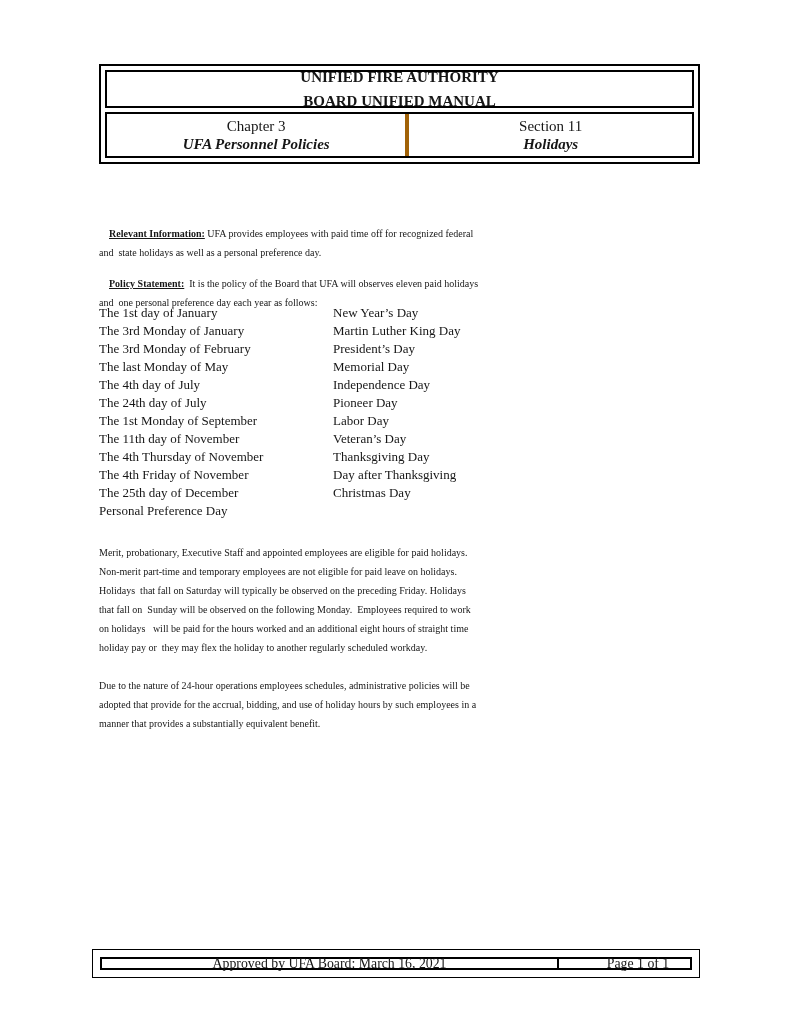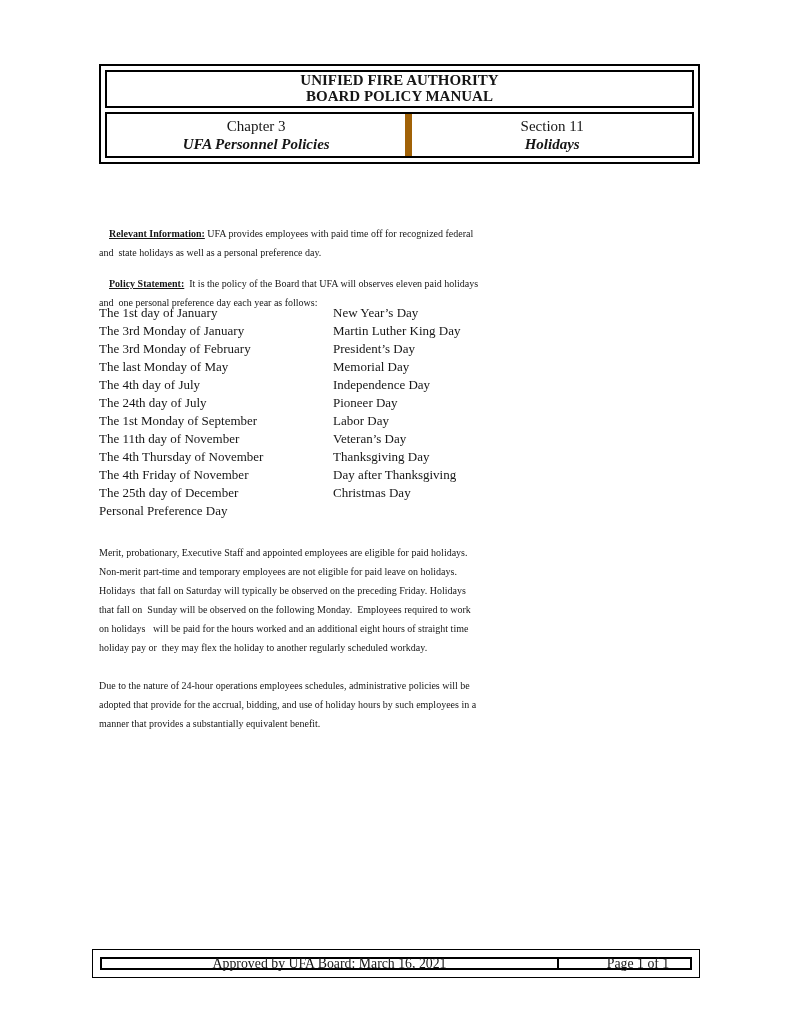--- a/index.html
+++ b/index.html
@@ -24,40 +24,42 @@
     display: flex;
     flex-direction: column;
     gap: 4px;
   }
   .title-box {
     border: 2px solid #000;
     height: 38px;
     box-sizing: border-box;
     display: flex;
     flex-direction: column;
+    justify-content: center;
     text-align: center;
     font-weight: bold;
     font-size: 15px;
     line-height: 16px;
+    gap: 8px;
   }
   .chapter-box {
     border: 2px solid #000;
     flex: 1;
     box-sizing: border-box;
     display: flex;
   }
   .header-cell {
     display: flex;
     flex-direction: column;
     justify-content: center;
     text-align: center;
     font-size: 15px;
     line-height: 18px;
   }
-  .header-cell.left  { flex: 0 0 51%; border-right: 7px solid #a16207; }
+  .header-cell.left  { flex: 0 0 51%; border-right: 4px solid #a16207; }
   .header-cell.right { flex: 1; }
   .cell-name { font-weight: bold; font-style: italic; }
 
   
   .block {
     position: absolute;
     left: 99px;
     font-size: 10px;
     line-height: 19px;
     white-space: pre;
@@ -114,21 +116,21 @@
   }
 </style>
 </head>
 <body>
 
 <div class="page">
 
   <div class="header-table">
     <div class="title-box">
       <div>UNIFIED FIRE AUTHORITY</div>
-      <div>BOARD POLICY MANUAL</div>
+      <div>BOARD UNIFIED MANUAL</div>
     </div>
     <div class="chapter-box">
       <div class="header-cell left">
         <div>Chapter 3</div>
         <div class="cell-name">UFA Personnel Policies</div>
       </div>
       <div class="header-cell right">
         <div>Section 11</div>
         <div class="cell-name">Holidays</div>
       </div>

